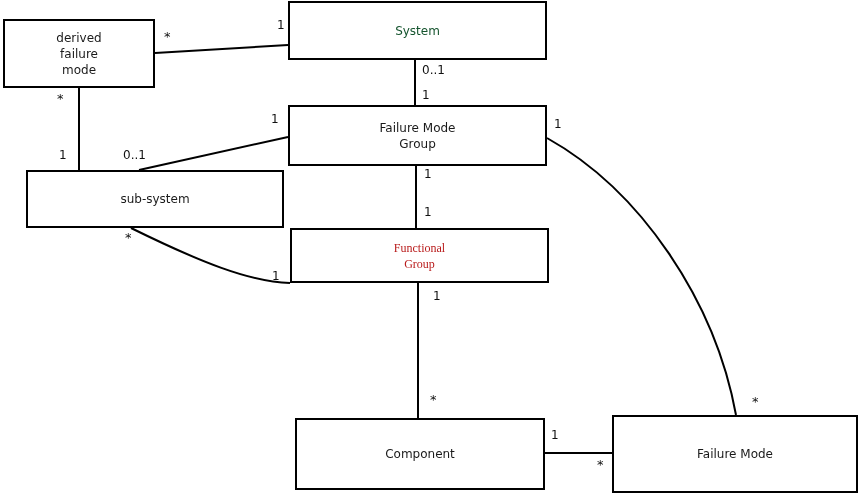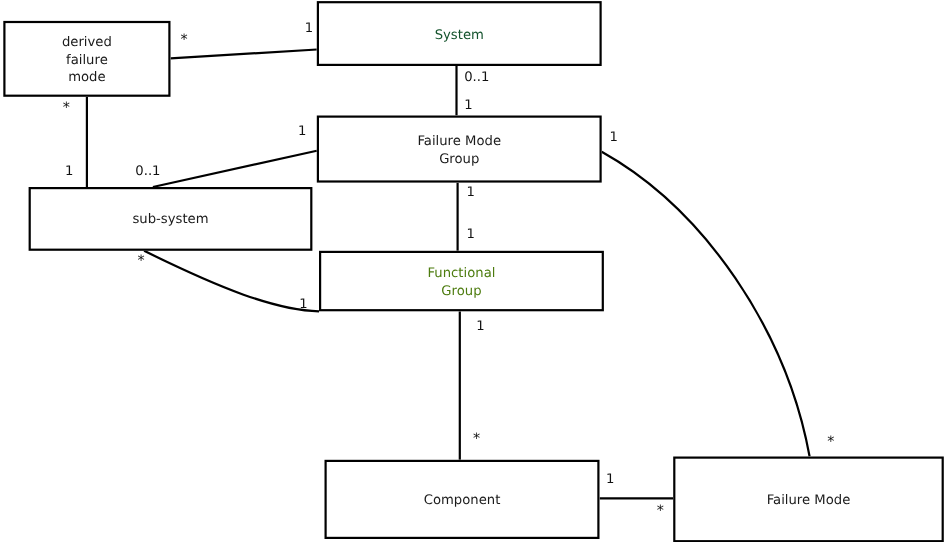--- a/index.html
+++ b/index.html
@@ -82,21 +82,21 @@
         <div class="uml-class-name" style="color: #14532d;">System</div>
       </div>
       <div class="uml-class" style="left: 288px; top: 105px; width: 259px; height: 61px; border-color: rgb(0, 0, 0); background: rgb(255, 255, 255);">
         <div class="uml-class-name" style="color: rgb(26, 26, 26);">Failure Mode
 Group</div>
       </div>
       <div class="uml-class" style="left: 2px; top: 170px; width: 258px; height: 58px; border-color: rgb(0, 0, 0); background: rgb(255, 255, 255); margin-left: 24px;">
         <div class="uml-class-name" style="color: rgb(26, 26, 26);">sub-system</div>
       </div>
       <div class="uml-class" style="left: 290px; top: 228px; width: 259px; height: 55px; border-color: rgb(0, 0, 0); background: rgb(255, 255, 255);">
-        <div class="uml-class-name" style="color: #4d7c0f;">Functional
+        <div class="uml-class-name" style="color: #b91c1c; font-family: Liberation Serif, serif;">Functional
 Group</div>
       </div>
       <div class="uml-class" style="left: 295px; top: 418px; width: 250px; height: 72px; border-color: rgb(0, 0, 0); background: rgb(255, 255, 255);">
         <div class="uml-class-name" style="color: rgb(26, 26, 26);">Component</div>
       </div>
       <div class="uml-class" style="left: 612px; top: 415px; width: 246px; height: 78px; border-color: rgb(0, 0, 0); background: rgb(255, 255, 255);">
         <div class="uml-class-name" style="color: rgb(26, 26, 26);">Failure Mode</div>
       </div>
     </div>
   <div id="labels-layer">

